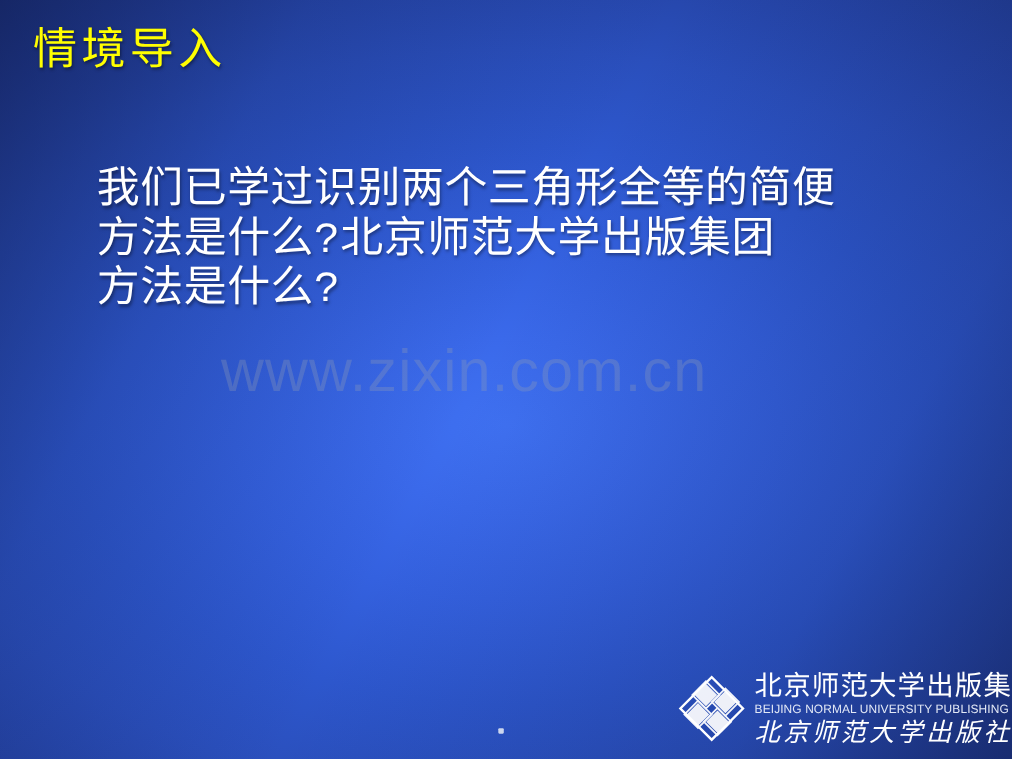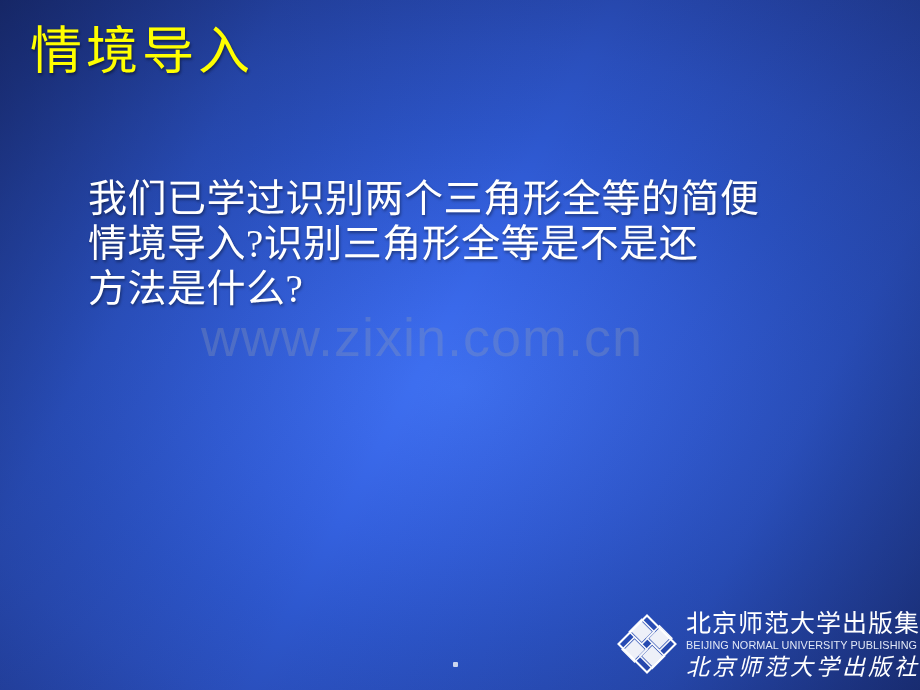--- a/index.html
+++ b/index.html
@@ -62,42 +62,41 @@
     white-space: nowrap;
     pointer-events: none;
     user-select: none;
   }
 
   
   .slide-title {
     position: absolute;
     left: 30px;
     top: 22px;
-    font-size: 52px;
+    font-size: 40px;
     line-height: 1.15;
     color: #ffff00;
     font-family: "DejaVu Sans", "Liberation Sans", sans-serif;
     letter-spacing: 4px;
     text-shadow: 1px 2px 3px rgba(0,0,0,0.45);
     white-space: nowrap;
   }
 
   
   .body-text {
     position: absolute;
     left: 88px;
     top: 152px;
     width: 720px;
     font-size: 39px;
     line-height: 45px;
     color: #ffffff;
-    font-family: Liberation Serif, serif;
+    font-family: Liberation Mono, monospace;
     letter-spacing: 0.5px;
     text-shadow: 1px 2px 3px rgba(0,0,0,0.40);
-    margin-top: 24px;
   }
   .body-text .ln { display: block; white-space: nowrap; }
 
   
   .page-dot {
     position: absolute;
     left: 453px;
     top: 662px;
     width: 5px;
     height: 5px;
@@ -164,21 +163,21 @@
 <body>
 
 <div id="slide">
 
   <div class="watermark">www.zixin.com.cn</div>
 
   <div class="slide-title">情境导入</div>
 
   <div class="body-text">
     <span class="ln">我们已学过识别两个三角形全等的简便</span>
-    <span class="ln">情境导入?识别三角形全等是不是还</span>
+    <span class="ln">方法是什么?北京师范大学出版集团</span>
     <span class="ln">方法是什么?</span>
   </div>
 
   <div class="page-dot"></div>
 
   <div class="logo">
     <div class="logo-mark">
       <svg viewBox="0 0 66 66" aria-hidden="true">
         <g fill="none" stroke="#ffffff" stroke-width="2.1">
           <rect x="33" y="4.5" width="40.3" height="40.3" transform="rotate(45 33 4.5)"></rect>

